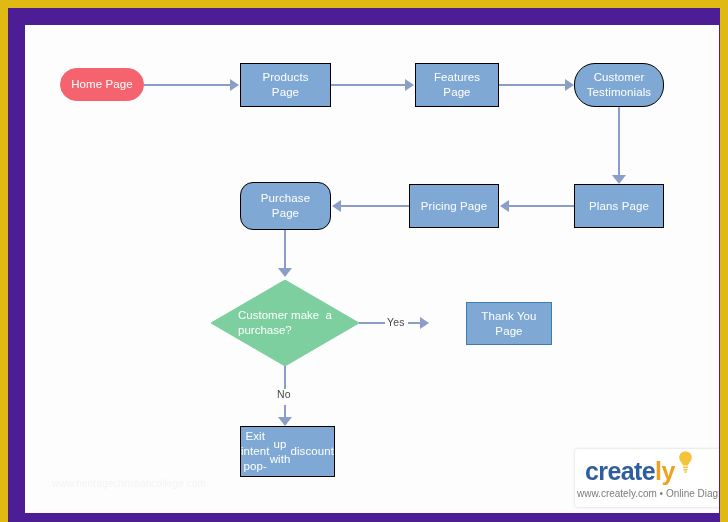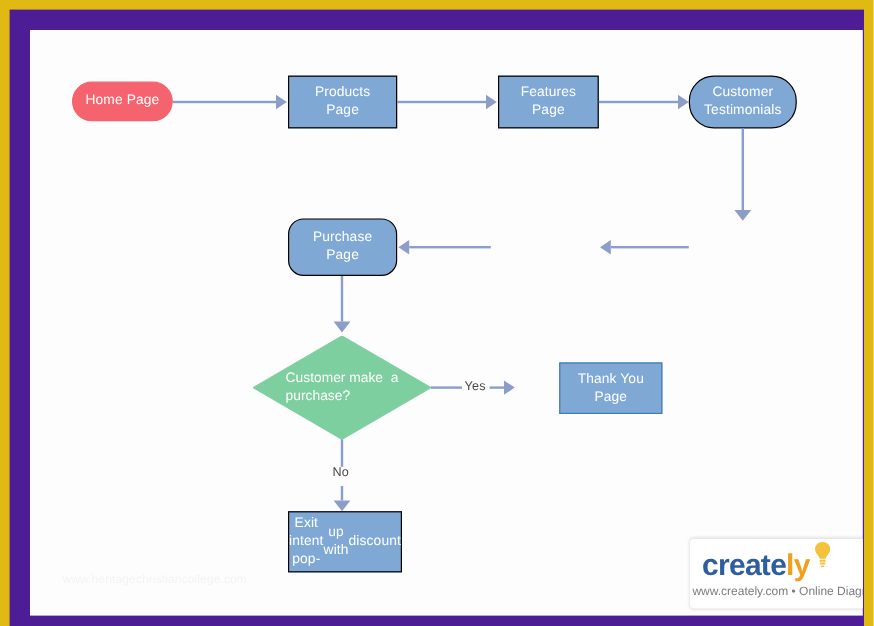--- a/index.html
+++ b/index.html
@@ -202,24 +202,30 @@
       <div class="arrow arrow-right" style="left:540px; top:54px;"></div>
 
       <div class="node box" style="left:549px; top:38px; width:90px; height:44px; flex-direction:column;border-radius:21px;">
         <span>Customer</span>
         <span>Testimonials</span>
       </div>
 
       <div class="conn conn-v" style="left:593px; top:82px; height:68px;"></div>
       <div class="arrow arrow-down" style="left:587px; top:150px;"></div>
 
+      <div class="node box" style="left:549px; top:159px; width:90px; height:44px;">
+        <span>Plans Page</span>
+      </div>
 
       <div class="conn conn-h" style="left:484px; top:180px; width:65px;"></div>
       <div class="arrow arrow-left" style="left:475px; top:175px;"></div>
 
+      <div class="node box" style="left:384px; top:159px; width:90px; height:44px;">
+        <span>Pricing Page</span>
+      </div>
 
       <div class="conn conn-h" style="left:316px; top:180px; width:68px;"></div>
       <div class="arrow arrow-left" style="left:307px; top:175px;"></div>
 
       <div class="node box" style="left:215px; top:157px; width:91px; height:48px; flex-direction:column;border-radius:13px;">
         <span>Purchase</span>
         <span>Page</span>
       </div>
 
       <div class="conn conn-v" style="left:259px; top:205px; height:38px;"></div>

